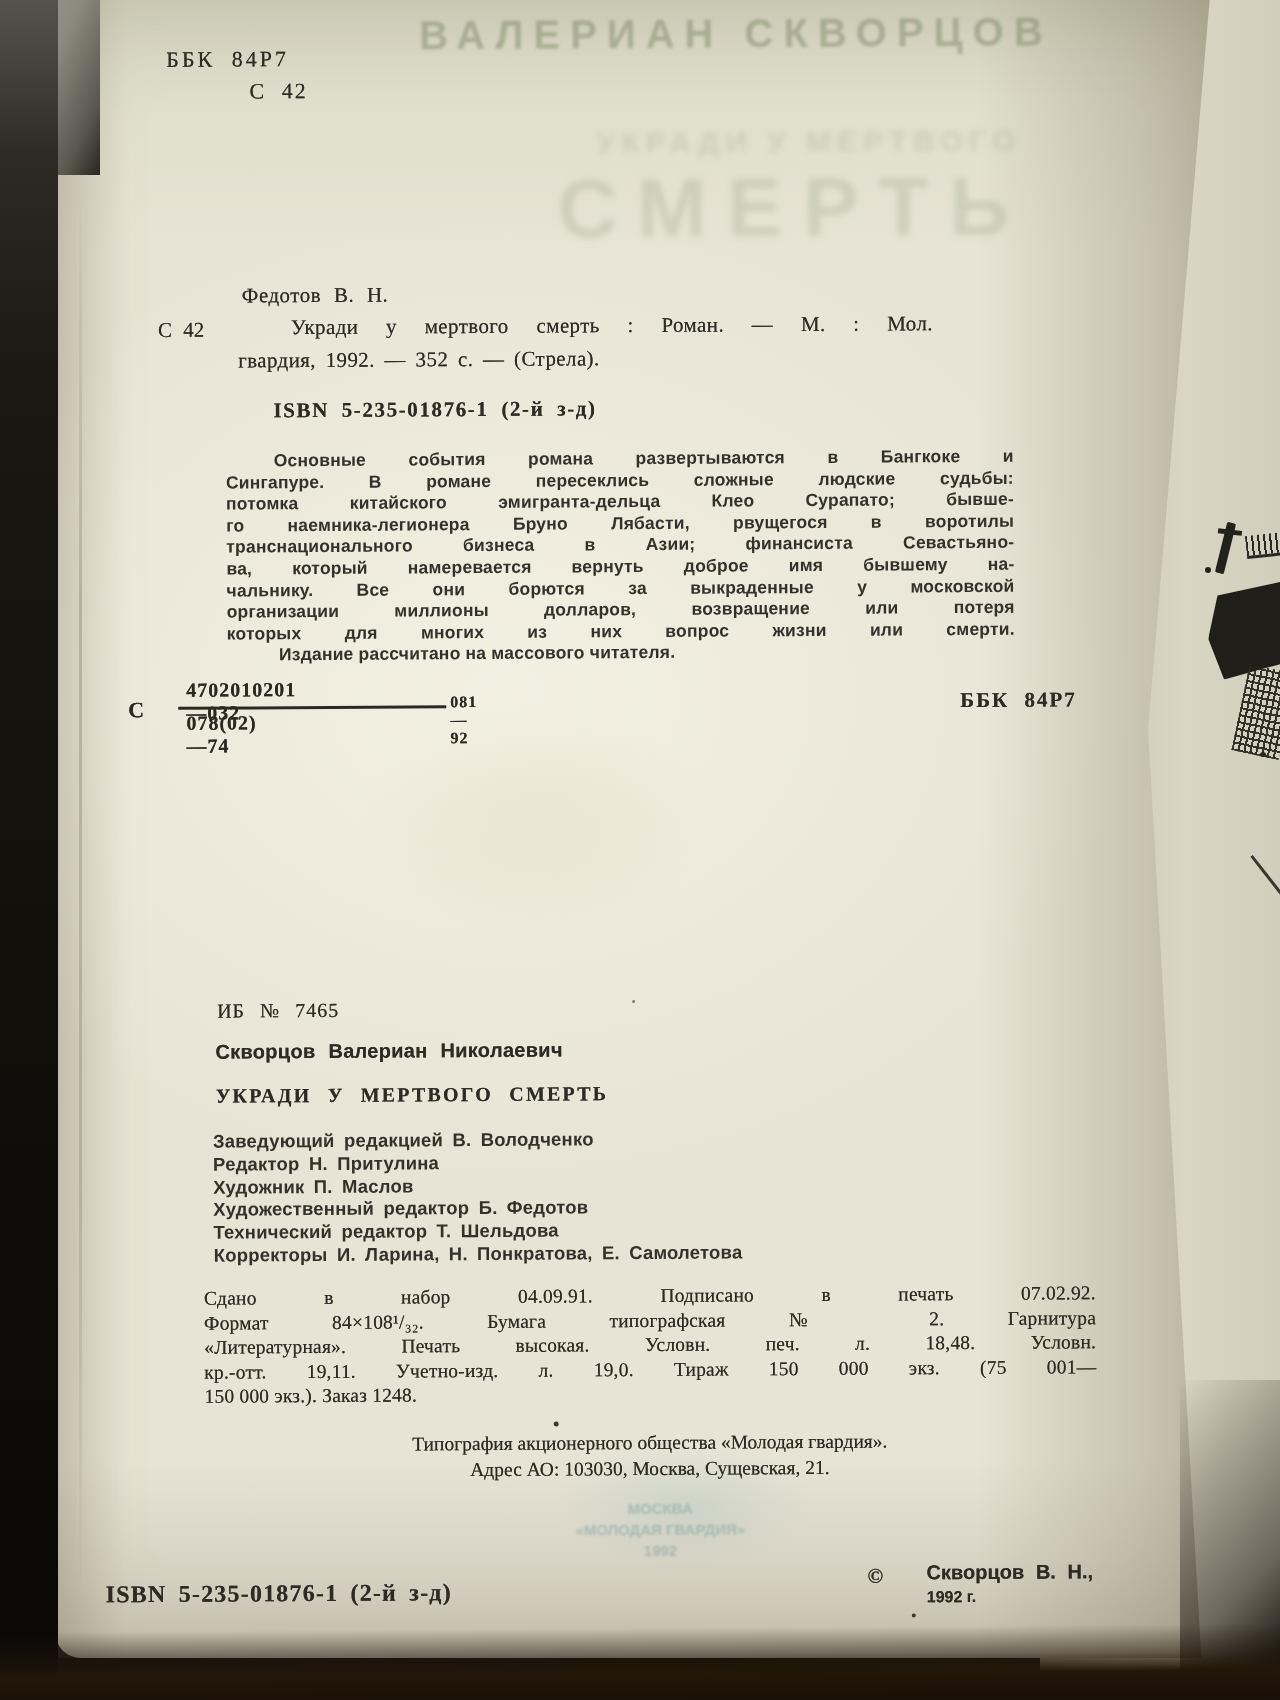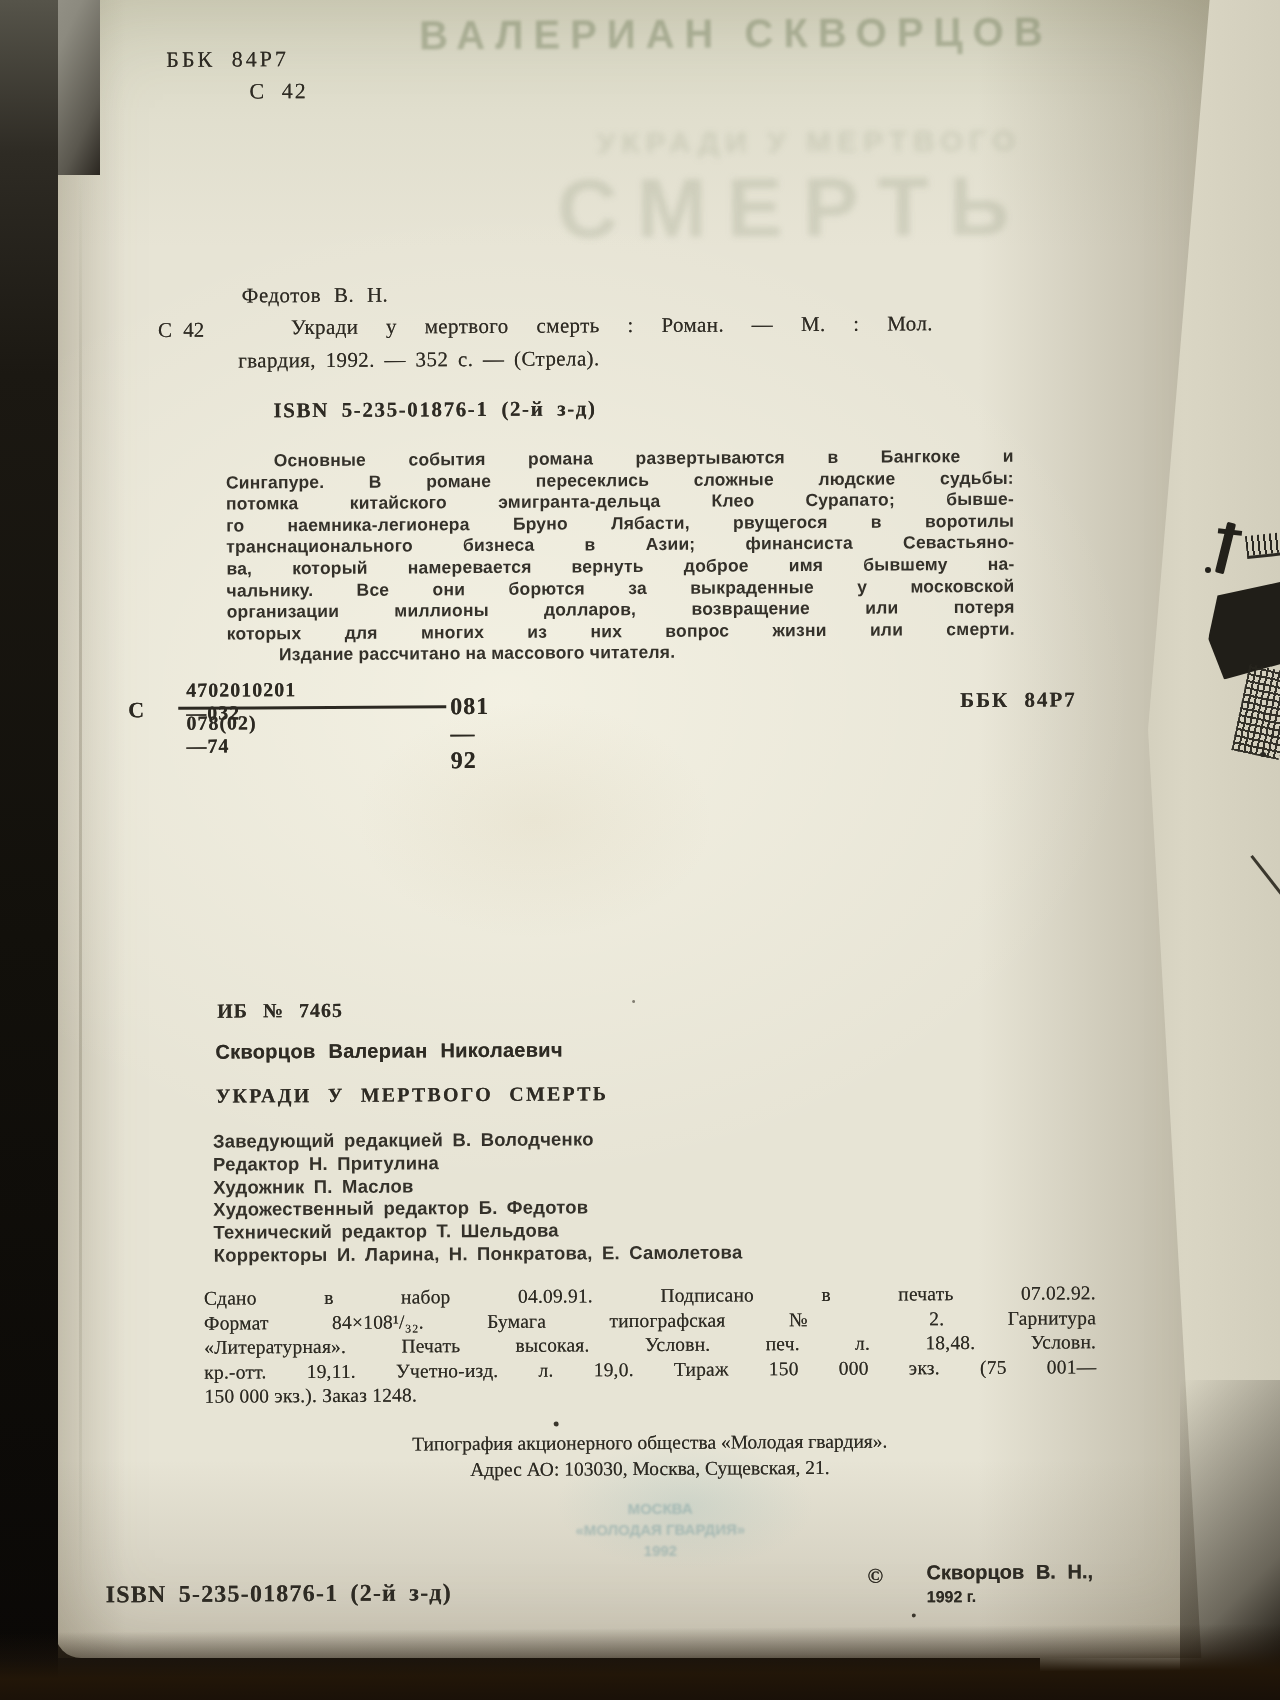--- a/index.html
+++ b/index.html
@@ -106,25 +106,25 @@
         <div class="just">организации миллионы долларов, возвращение или потеря</div>
         <div class="just">которых для многих из них вопрос жизни или смерти.</div>
         <div style="padding-left:52px;">Издание рассчитано на массового читателя.</div>
       </div>
 
       <div class="abs serif" style="left:73px;top:676px;font-weight:700;color:#2c2922;">
         <span class="abs soft" style="left:0;top:18px;font-size:22px;">С</span>
         <span class="abs soft" style="left:58px;top:0;font-size:20px;letter-spacing:1px;">4702010201—032</span>
         <span class="abs" style="left:50px;top:28px;width:268px;height:3px;background:#2c2922;"></span>
         <span class="abs soft" style="left:58px;top:33px;font-size:20px;letter-spacing:1px;">078(02)—74</span>
-        <span class="abs soft" style="left:322px;top:16px;font-size:24px;letter-spacing:1px;">081—92</span>
+        <span class="abs soft" style="left:322px;top:16px;font-size:16px;letter-spacing:1px;">081—92</span>
       </div>
       <div class="abs serif soft" style="left:905px;top:690px;font-size:21px;font-weight:700;letter-spacing:2px;word-spacing:8px;">ББК 84Р7</div>
 
-      <div class="abs serif soft" style="left:160px;top:997px;font-size:20px;font-weight:700;letter-spacing:1px;word-spacing:9px;">ИБ № 7465</div>
+      <div class="abs serif soft" style="left:160px;top:997px;font-size:20px;font-weight:400;letter-spacing:1px;word-spacing:9px;">ИБ № 7465</div>
       <div class="abs sans soft" style="left:158px;top:1038px;font-size:20px;font-weight:700;word-spacing:7px;letter-spacing:.3px;">Скворцов Валериан Николаевич</div>
       <div class="abs serif soft" style="left:158px;top:1082px;font-size:20px;font-weight:700;letter-spacing:2.2px;word-spacing:9px;">УКРАДИ У МЕРТВОГО СМЕРТЬ</div>
 
       <div class="abs sans" style="left:155px;top:1128px;font-size:18.5px;font-weight:700;line-height:22.8px;color:#34312a;letter-spacing:.2px;word-spacing:4px;">
         <div>Заведующий редакцией В. Володченко</div>
         <div>Редактор Н. Притулина</div>
         <div>Художник П. Маслов</div>
         <div>Художественный редактор Б. Федотов</div>
         <div>Технический редактор Т. Шельдова</div>
         <div>Корректоры И. Ларина, Н. Понкратова, Е. Самолетова</div>

